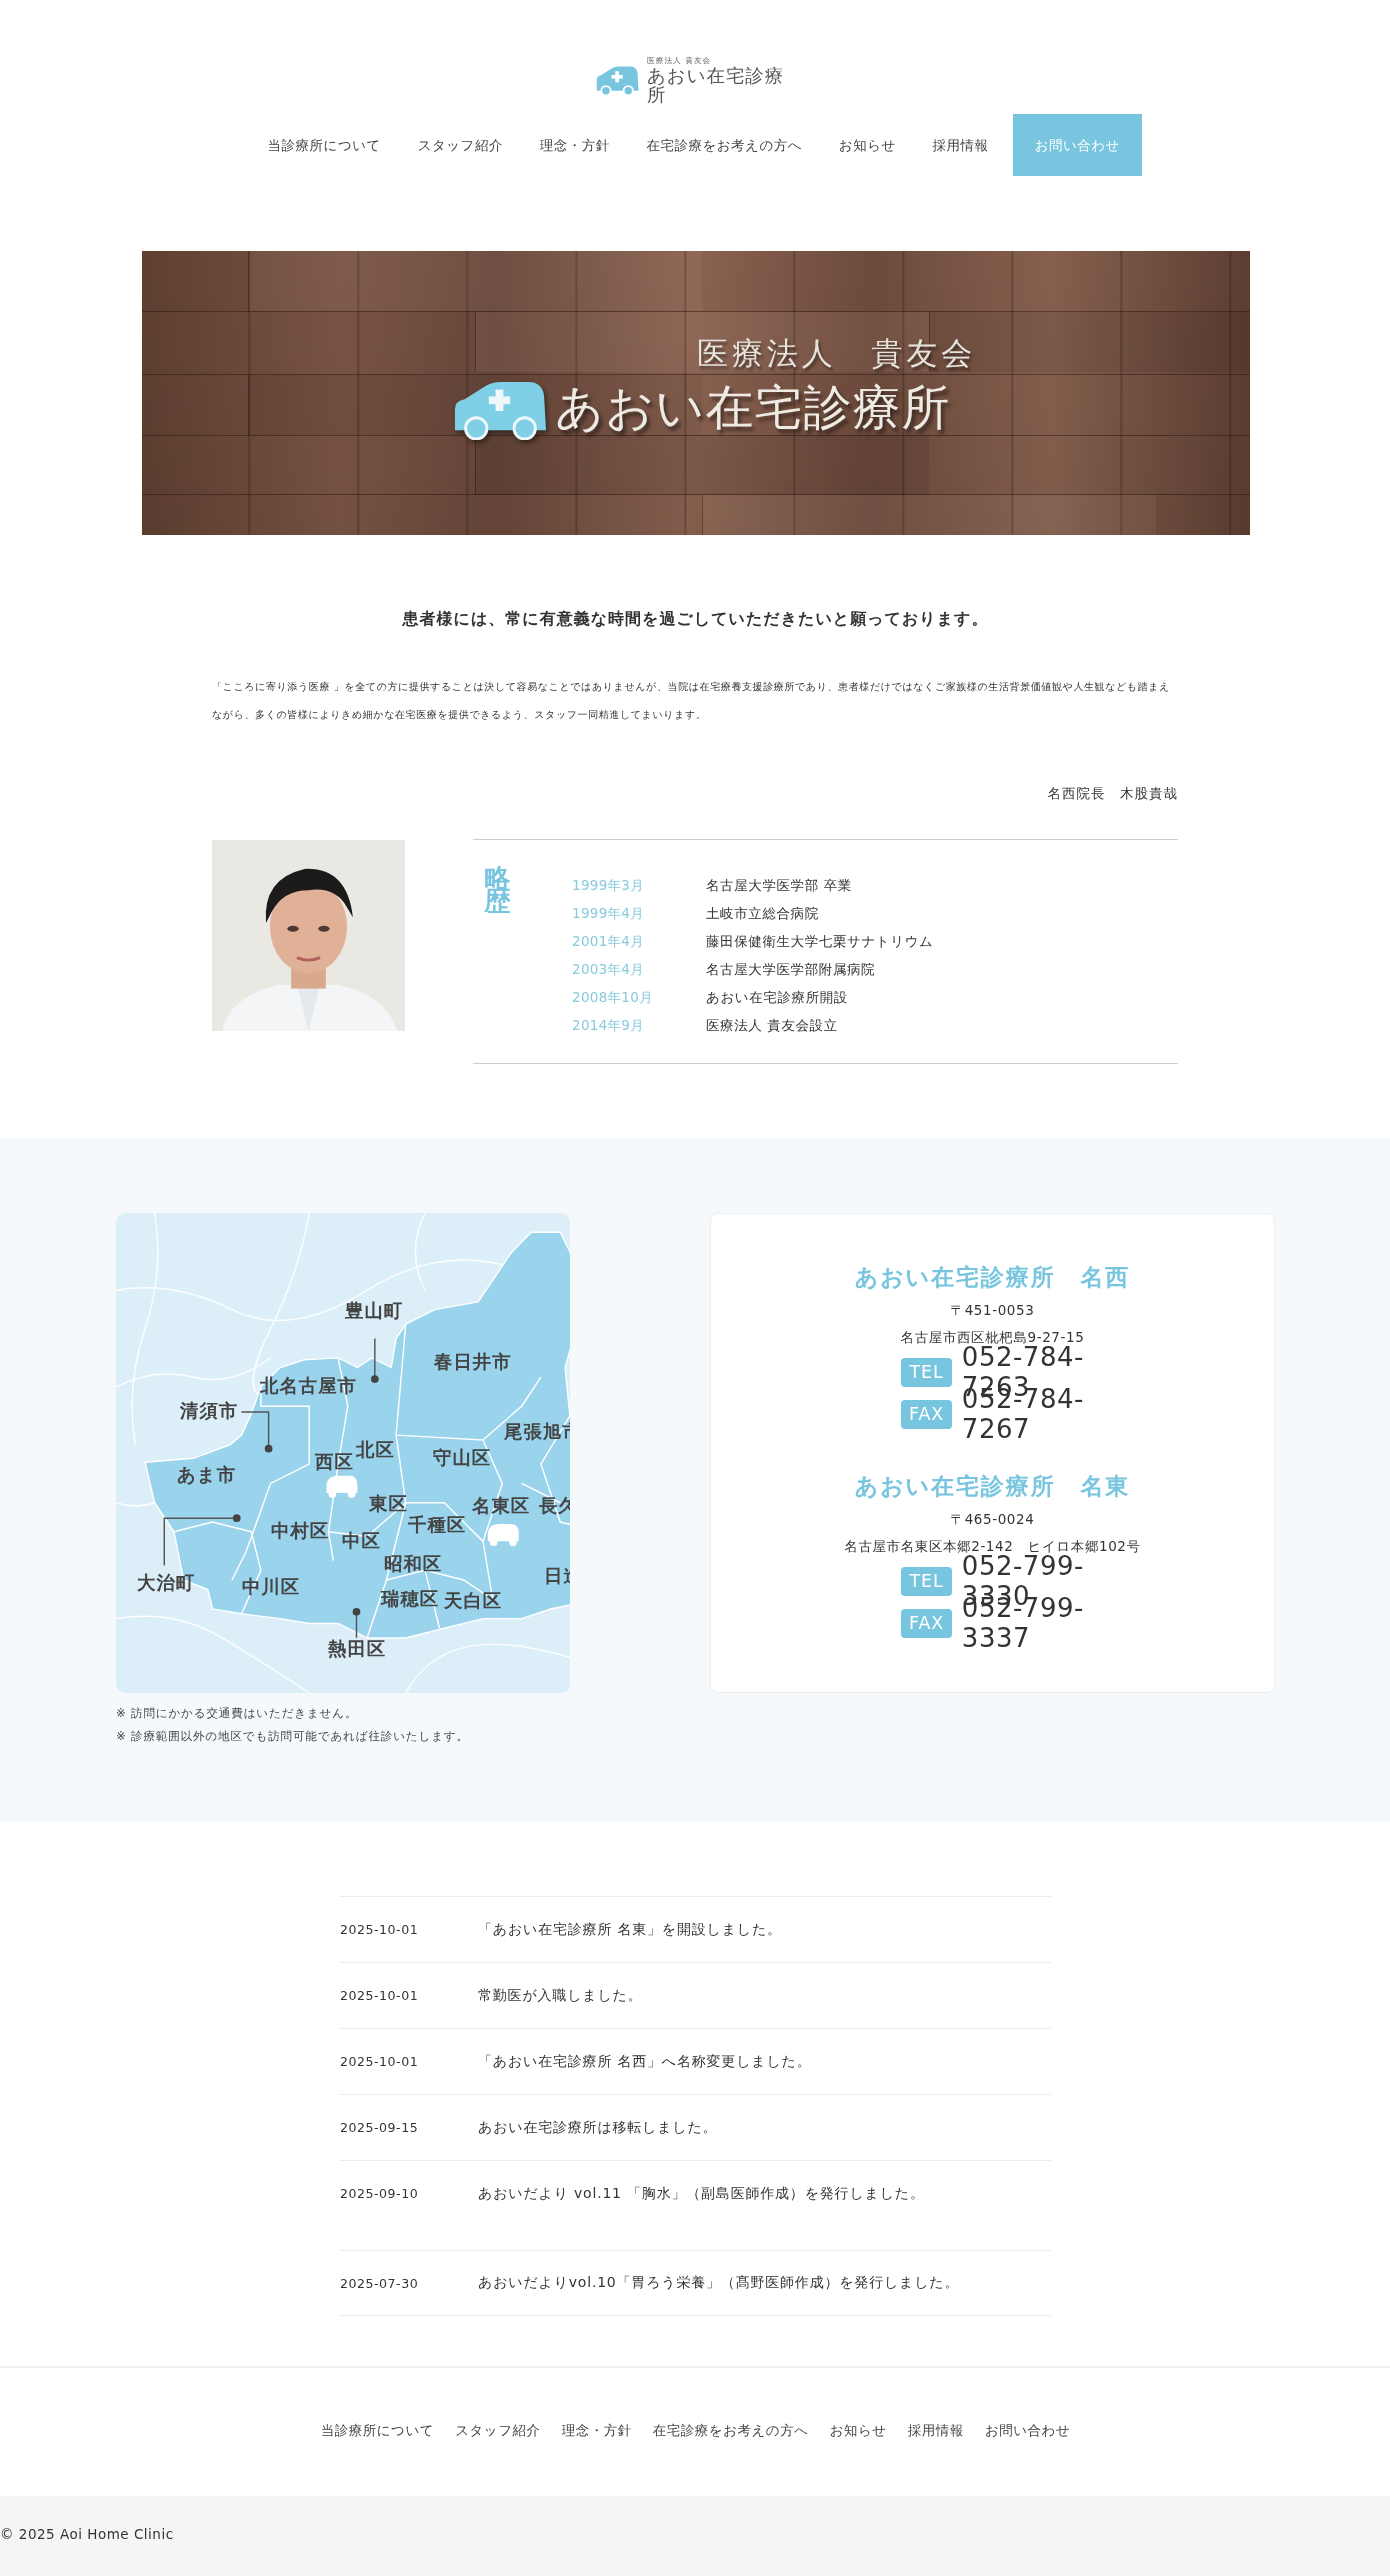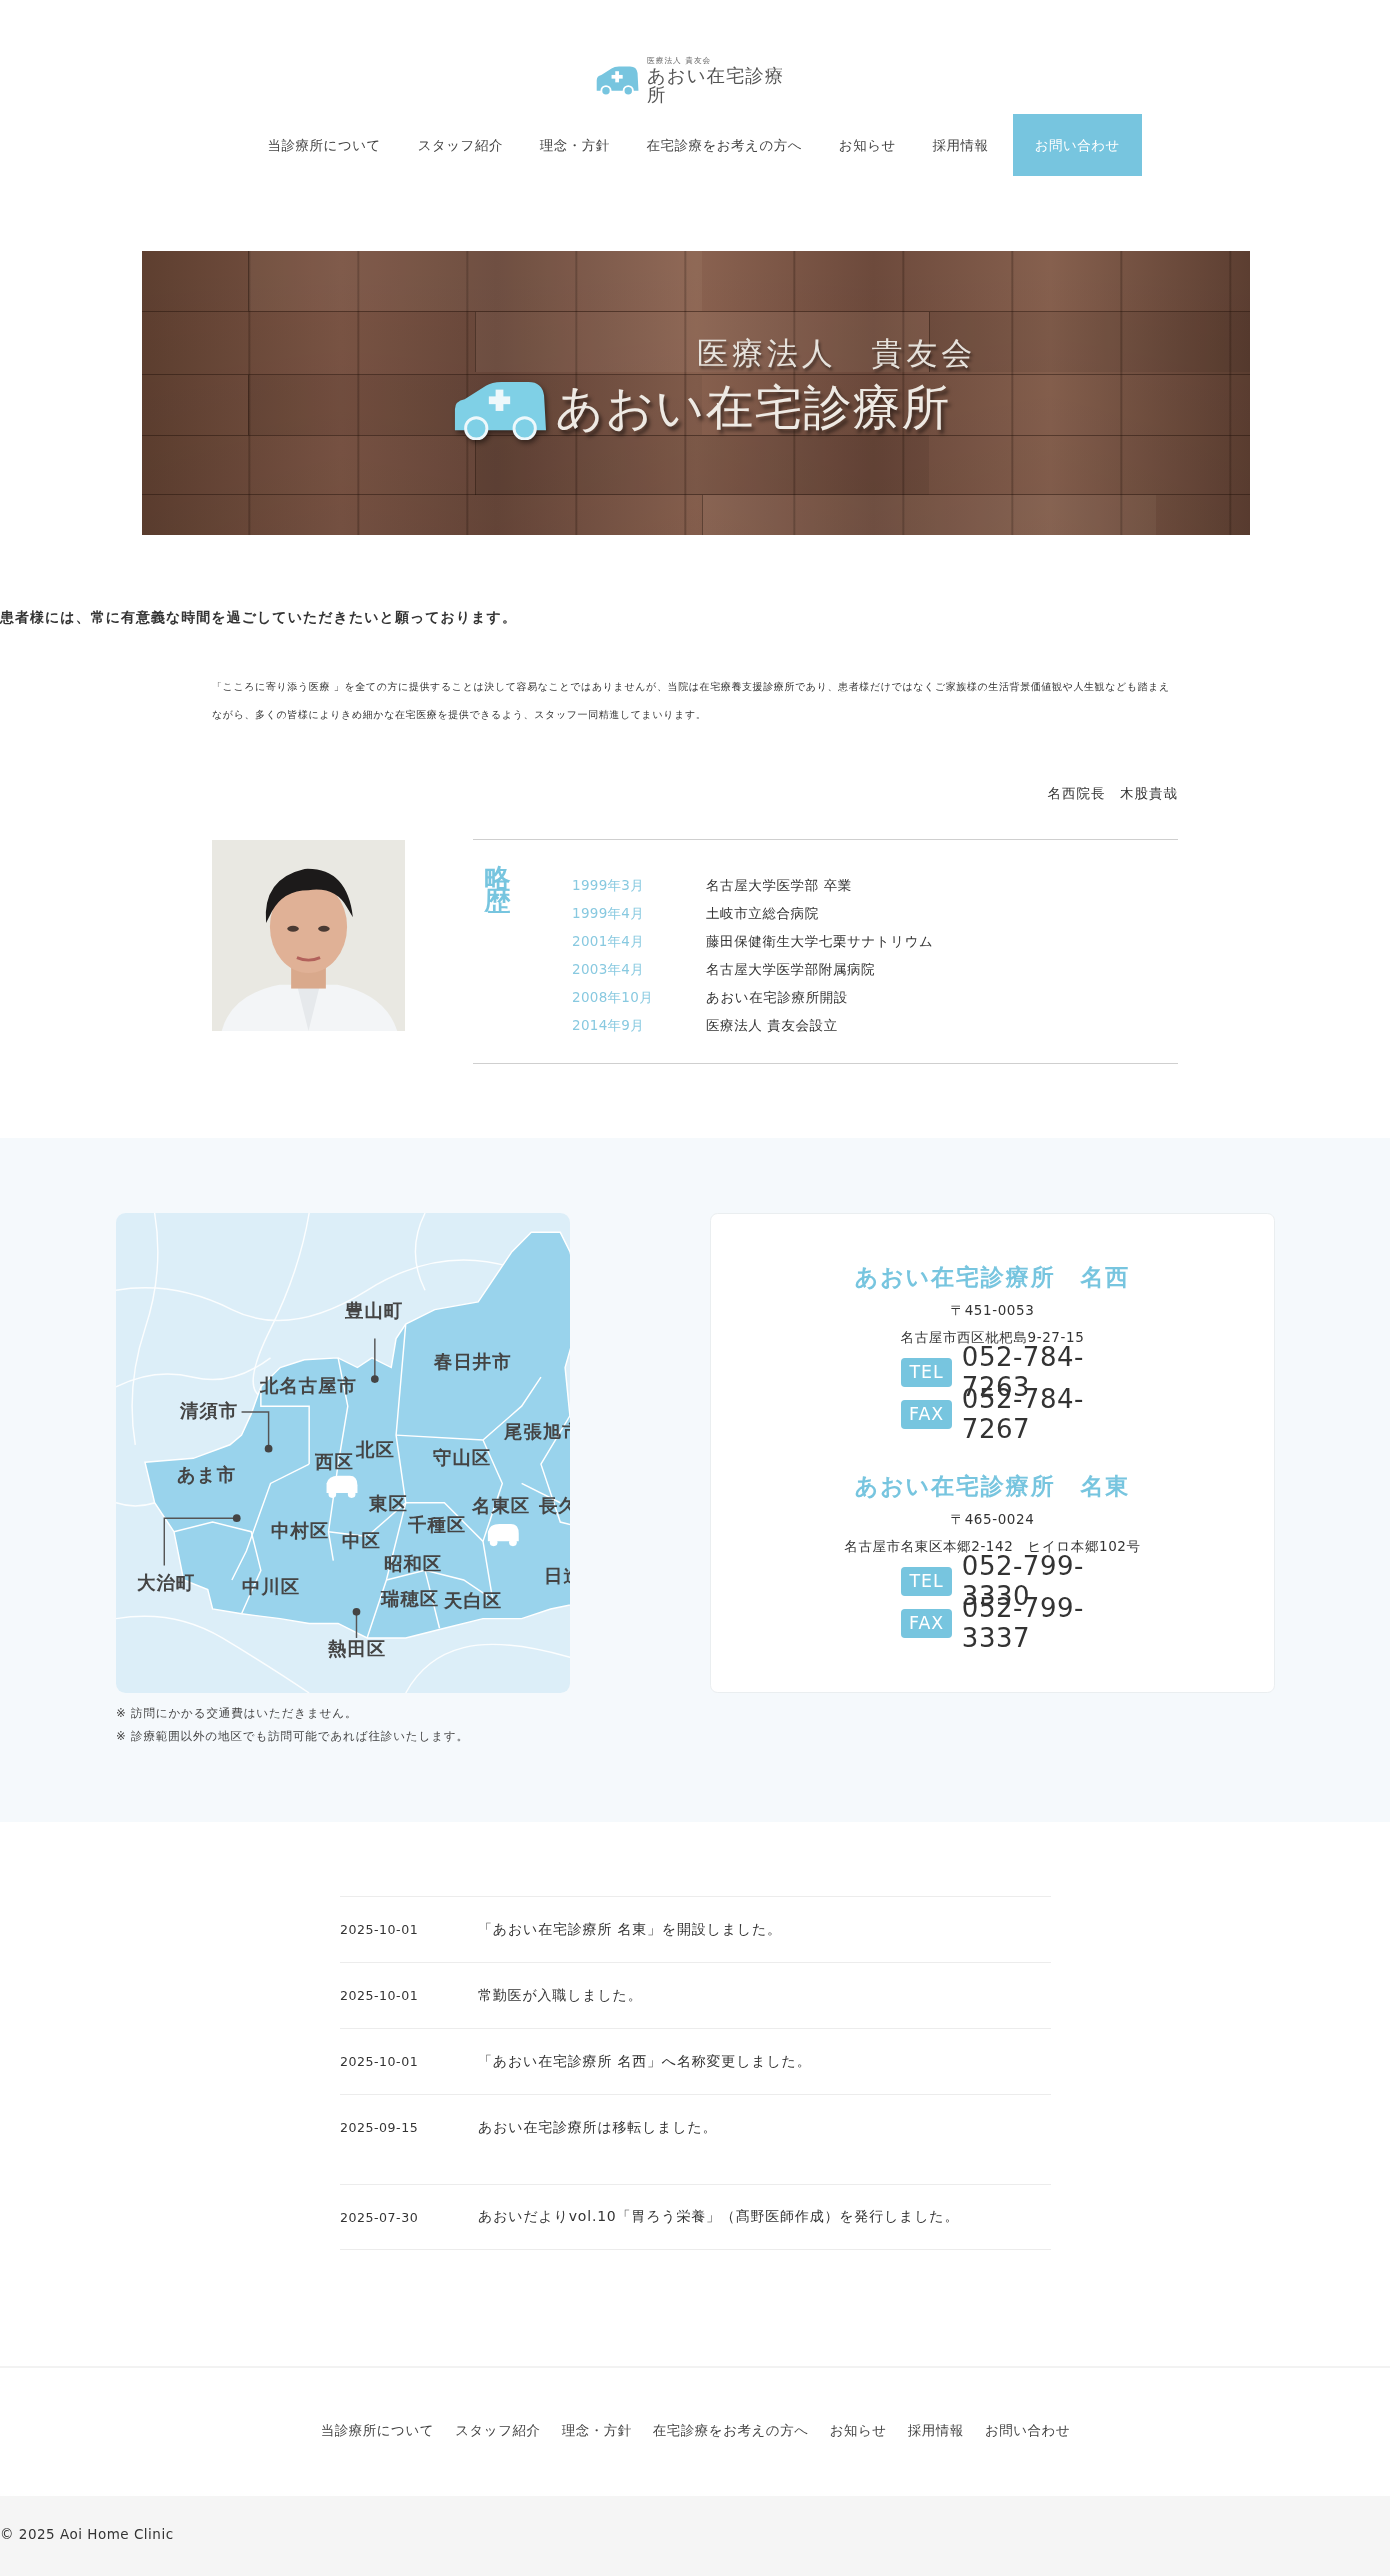--- a/index.html
+++ b/index.html
@@ -25,21 +25,21 @@
       linear-gradient(90deg, #5e3f30 0%, #7a5444 18%, #68473a 32%, #8a6250 50%, #6d4a3c 66%, #86604e 82%, #5c3e31 100%);
   }
   .plank-row { position: absolute; left: 0; width: 100%; height: 1px; background: rgba(30,15,8,0.45); }
   .plank { position: absolute; height: 60px; background: rgba(255,230,210,0.05); border-left: 1px solid rgba(30,15,8,0.4); }
   .hero-sign { position: absolute; left: 309px; top: 77px; width: 502px; height: 116px; }
   .hero-sub { position: absolute; left: 246px; top: 4.8px; font-size: 31px; color: #e6e2dc; letter-spacing: 3.9px; text-shadow: 1.9px 2.9px 2.9px rgba(0,0,0,0.45); white-space: nowrap; }
   .hero-main { position: absolute; left: 104px; top: 48px; font-size: 48px; color: #eeeae4; letter-spacing: 1px; text-shadow: 2.9px 3.9px 3.9px rgba(0,0,0,0.5); white-space: nowrap; }
   .hero-car { position: absolute; left: 0; top: 50px; width: 97px; height: 62px; filter: drop-shadow(2.9px 3.9px 2.9px rgba(0,0,0,0.45)); }
 
   
-  .greeting { position: absolute; top: 609px; left: 0; width: 1391px; text-align: left; font-size: 14px; color: #333; letter-spacing: 1px; }
+  .greeting { position: absolute; top: 609px; left: 0; width: 1391px; text-align: center; font-size: 16px; color: #333; letter-spacing: 1px; }
   .message { position: absolute; top: 673px; left: 212px; width: 967px; font-size: 10px; line-height: 28px; color: #333; letter-spacing: 0.6px; }
   .signature { position: absolute; top: 785px; right: 212px; font-size: 13.5px; color: #333; letter-spacing: 1px; }
 
   
   .photo { position: absolute; left: 212px; top: 840px; width: 193px; height: 191px; background: linear-gradient(180deg,#ecebe5 0%,#e6e5df 100%); overflow: hidden; }
   .bio { position: absolute; left: 473px; top: 839px; width: 705px; height: 225px; border-top: 1px solid #cfcfcf; border-bottom: 1px solid #cfcfcf; }
   .bio-label { position: absolute; left: 11.6px; top: 27px; width: 21px; font-size: 26px; color: #77c5df; line-height: 23px; font-weight: bold; }
   .bio-list { position: absolute; left: 99px; top: 31px; }
   .bio-row { display: flex; height: 28px; line-height: 28px; font-size: 13.5px; }
   .bio-date { width: 134px; color: #88c9e0; letter-spacing: 0.3px; }
@@ -294,20 +294,24 @@
   </a>
   <a class="news-row">
     <span class="news-date">2025-10-01</span>
     <span class="news-title">「あおい在宅診療所 名西」へ名称変更しました。</span>
   </a>
   <a class="news-row">
     <span class="news-date">2025-09-15</span>
     <span class="news-title">あおい在宅診療所は移転しました。</span>
   </a>
   <a class="news-row">
+    <span class="news-date">2025-09-10</span>
+    <span class="news-title">あおいだより vol.11 「胸水」（副島医師作成）を発行しました。</span>
+  </a>
+  <a class="news-row">
     <span class="news-date">2025-07-30</span>
     <span class="news-title">あおいだよりvol.10「胃ろう栄養」（髙野医師作成）を発行しました。</span>
   </a>
 </section>
 
 <div class="footer-line"></div>
 <nav class="footer-nav">
   <a>当診療所について</a>
   <a>スタッフ紹介</a>
   <a>理念・方針</a>

